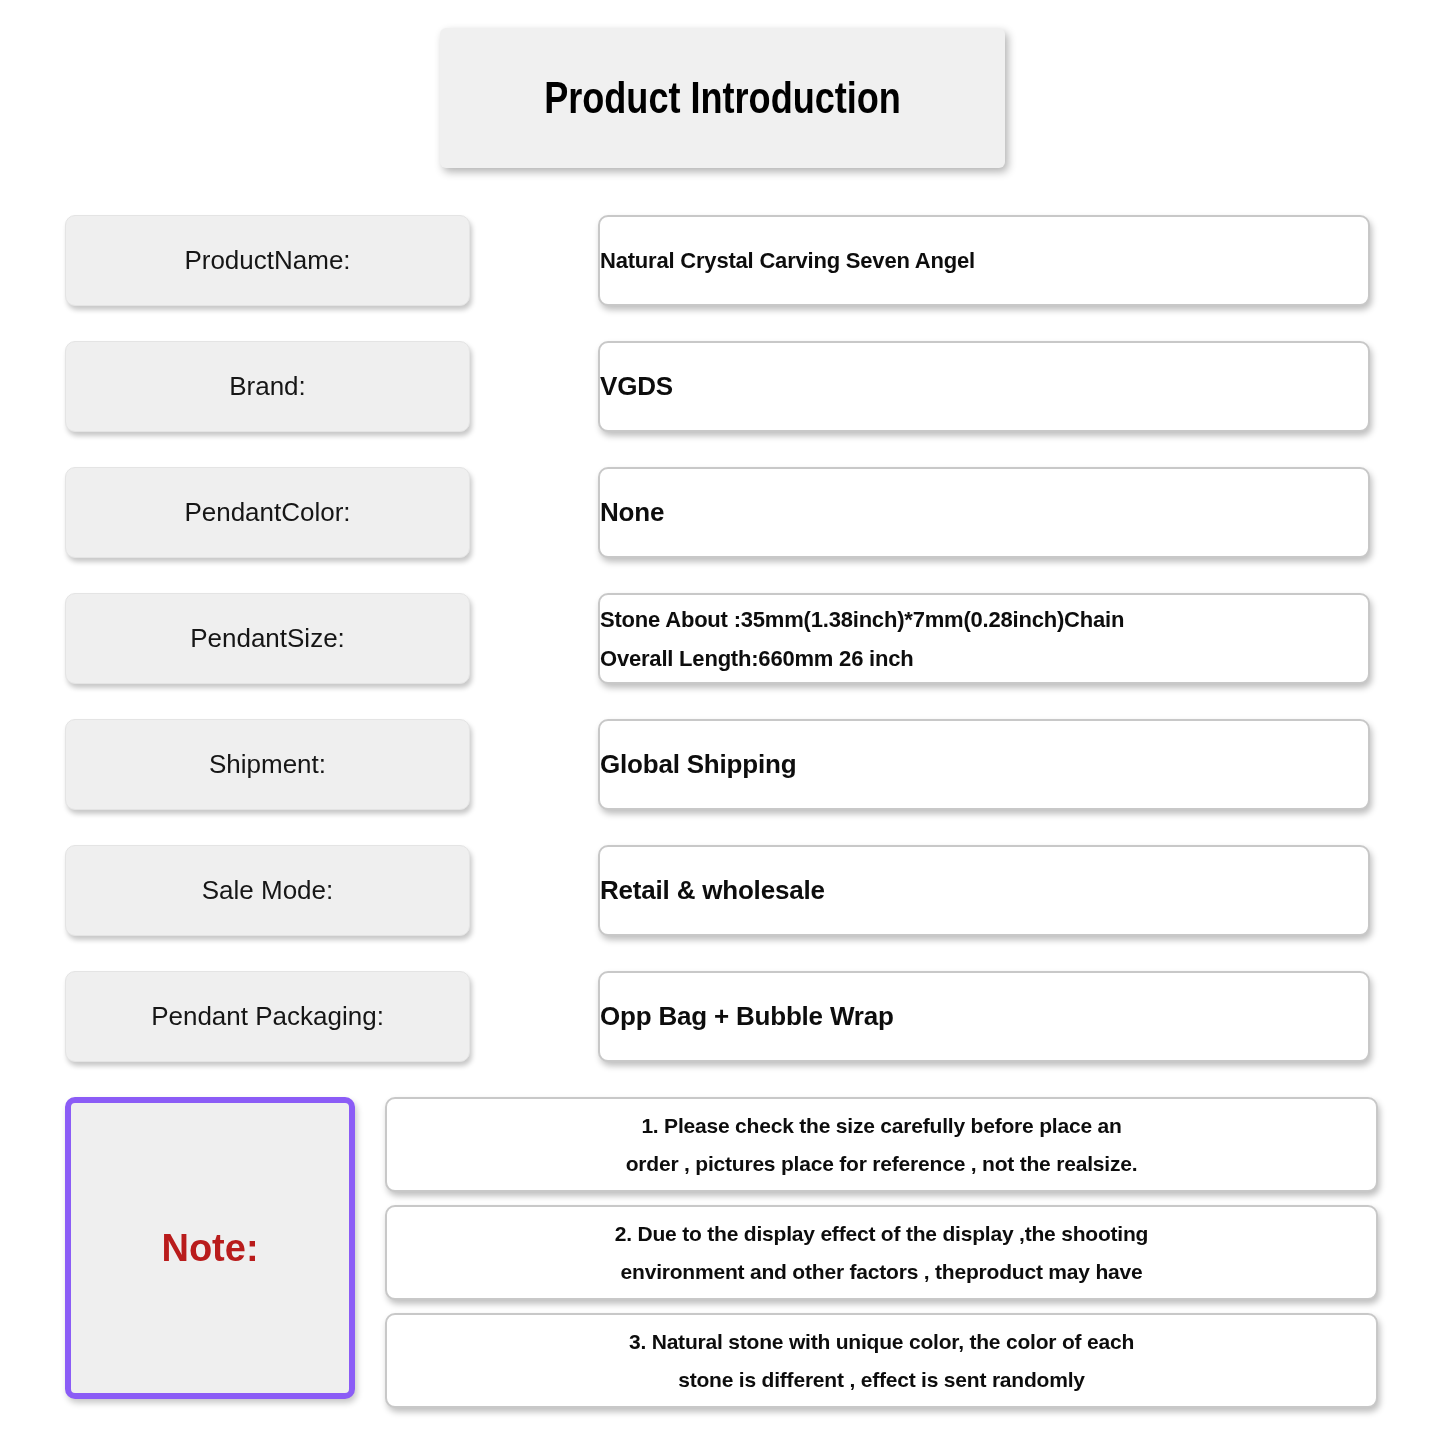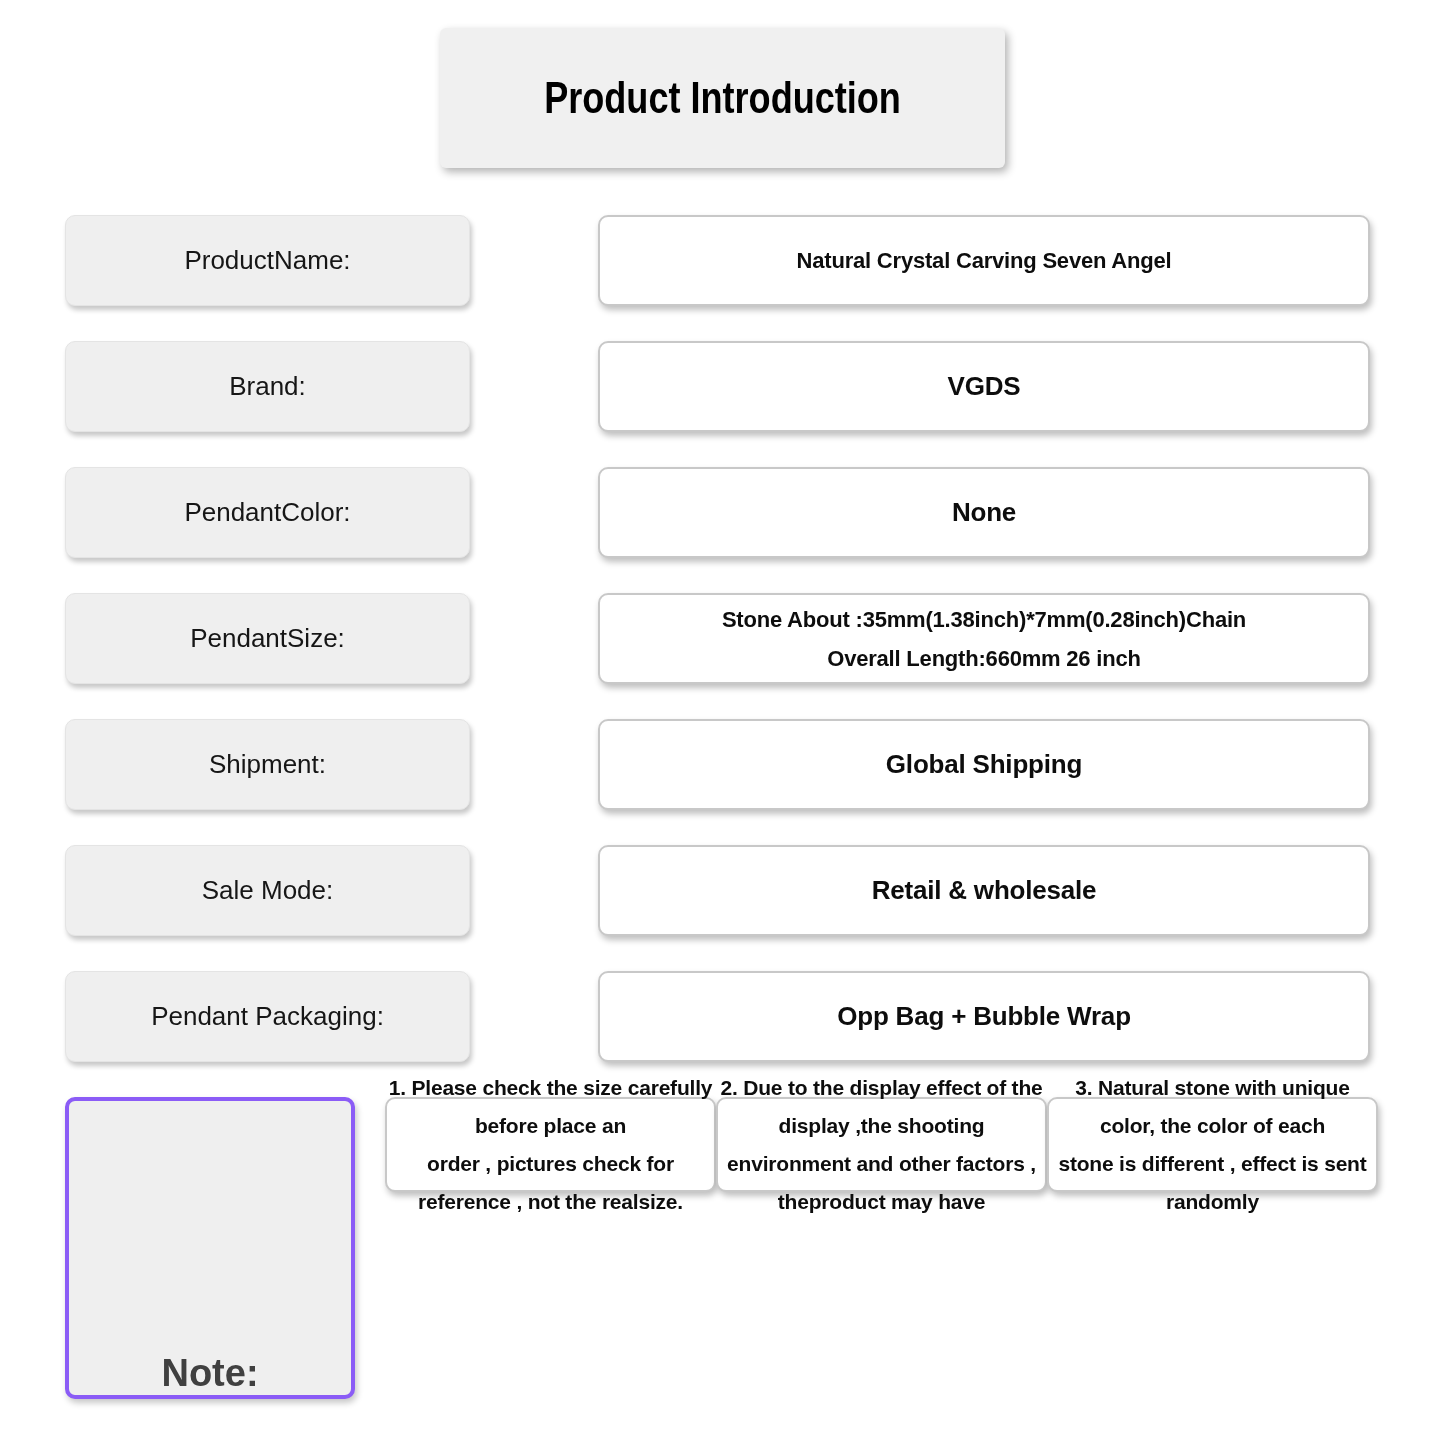--- a/index.html
+++ b/index.html
@@ -54,48 +54,48 @@
   .value-box {
     margin-left: 128px;
     width: 772px;
     height: 91px;
     background: #ffffff;
     border: 2px solid #c8c8c8;
     border-radius: 10px;
     box-shadow: 2px 4px 6px rgba(0,0,0,0.25);
     display: flex;
     flex-direction: column;
-    align-items: center;
+    align-items: flex-start;
     justify-content: center;
     font-weight: bold;
     font-size: 22px;
     letter-spacing: -0.2px;
     line-height: 39px;
     text-align: center;
     color: #0d0d0d;
   }
   .value-box.single { font-size: 26px; }
 
   
   .note-section { display: flex; margin-left: 65px; }
   .note-label-box {
     width: 290px;
     height: 302px;
     background: #efefef;
-    border: 4px solid #8b5cf6;
+    border: 6px solid #8b5cf6;
     border-radius: 10px;
     box-shadow: 2px 4px 6px rgba(0,0,0,0.22);
     display: flex;
-    align-items: flex-end;
+    align-items: center;
     justify-content: center;
     font-size: 38px;
     font-weight: bold;
-    color: #404040;
-  }
-  .note-stack { margin-left: 30px; width: 993px; display: flex; }
+    color: #b91c1c;
+  }
+  .note-stack { margin-left: 30px; width: 993px; display: flex; flex-direction: column; }
   .note-box {
     width: 993px;
     height: 95px;
     margin-bottom: 13px;
     background: #ffffff;
     border: 2px solid #c8c8c8;
     border-radius: 10px;
     box-shadow: 2px 4px 6px rgba(0,0,0,0.25);
     display: flex;
     flex-direction: column;
@@ -187,21 +187,21 @@
 
   </div>
 
   <div class="note-section">
     <div class="note-label-box">
       <span>Note:</span>
     </div>
     <div class="note-stack">
       <div class="note-box">
         <span>1. Please check the size carefully before place an</span>
-        <span>order , pictures check for reference , not the realsize.</span>
+        <span>order , pictures place for reference , not the realsize.</span>
       </div>
       <div class="note-box">
         <span>2. Due to the display effect of the display ,the shooting</span>
         <span>environment and other factors , theproduct may have</span>
       </div>
       <div class="note-box">
         <span>3. Natural stone with unique color, the color of each</span>
         <span>stone is different , effect is sent randomly</span>
       </div>
     </div>

